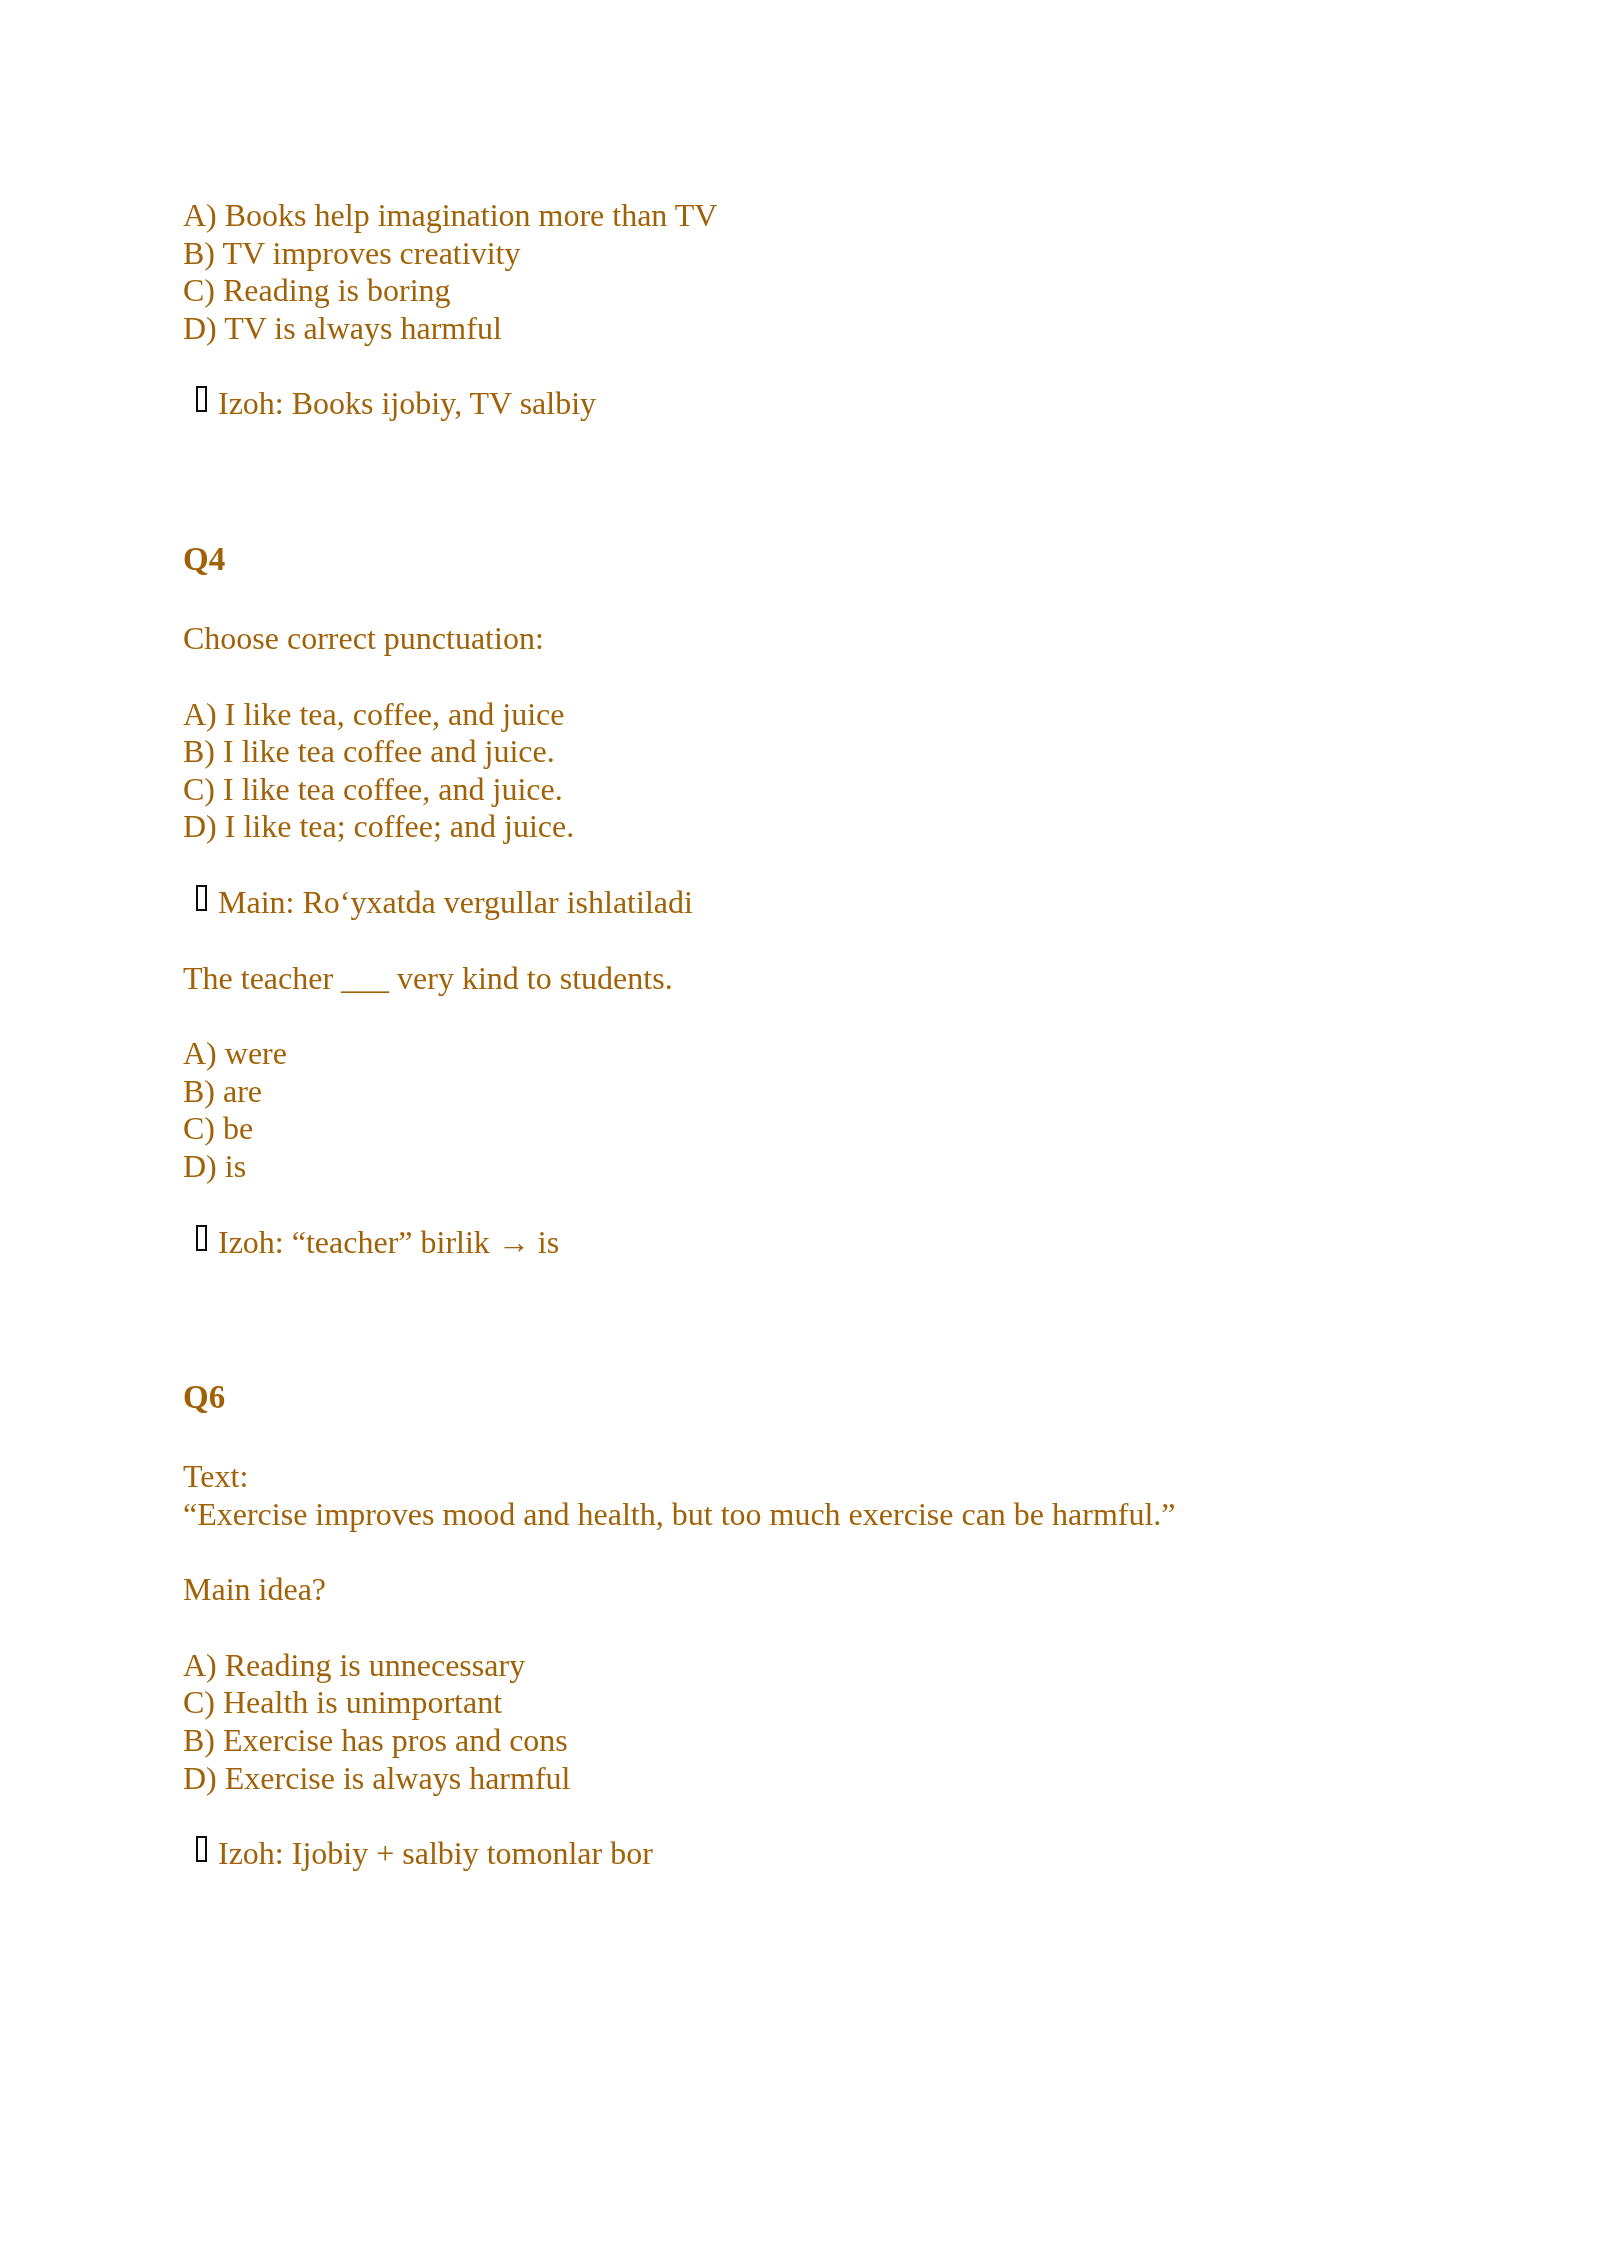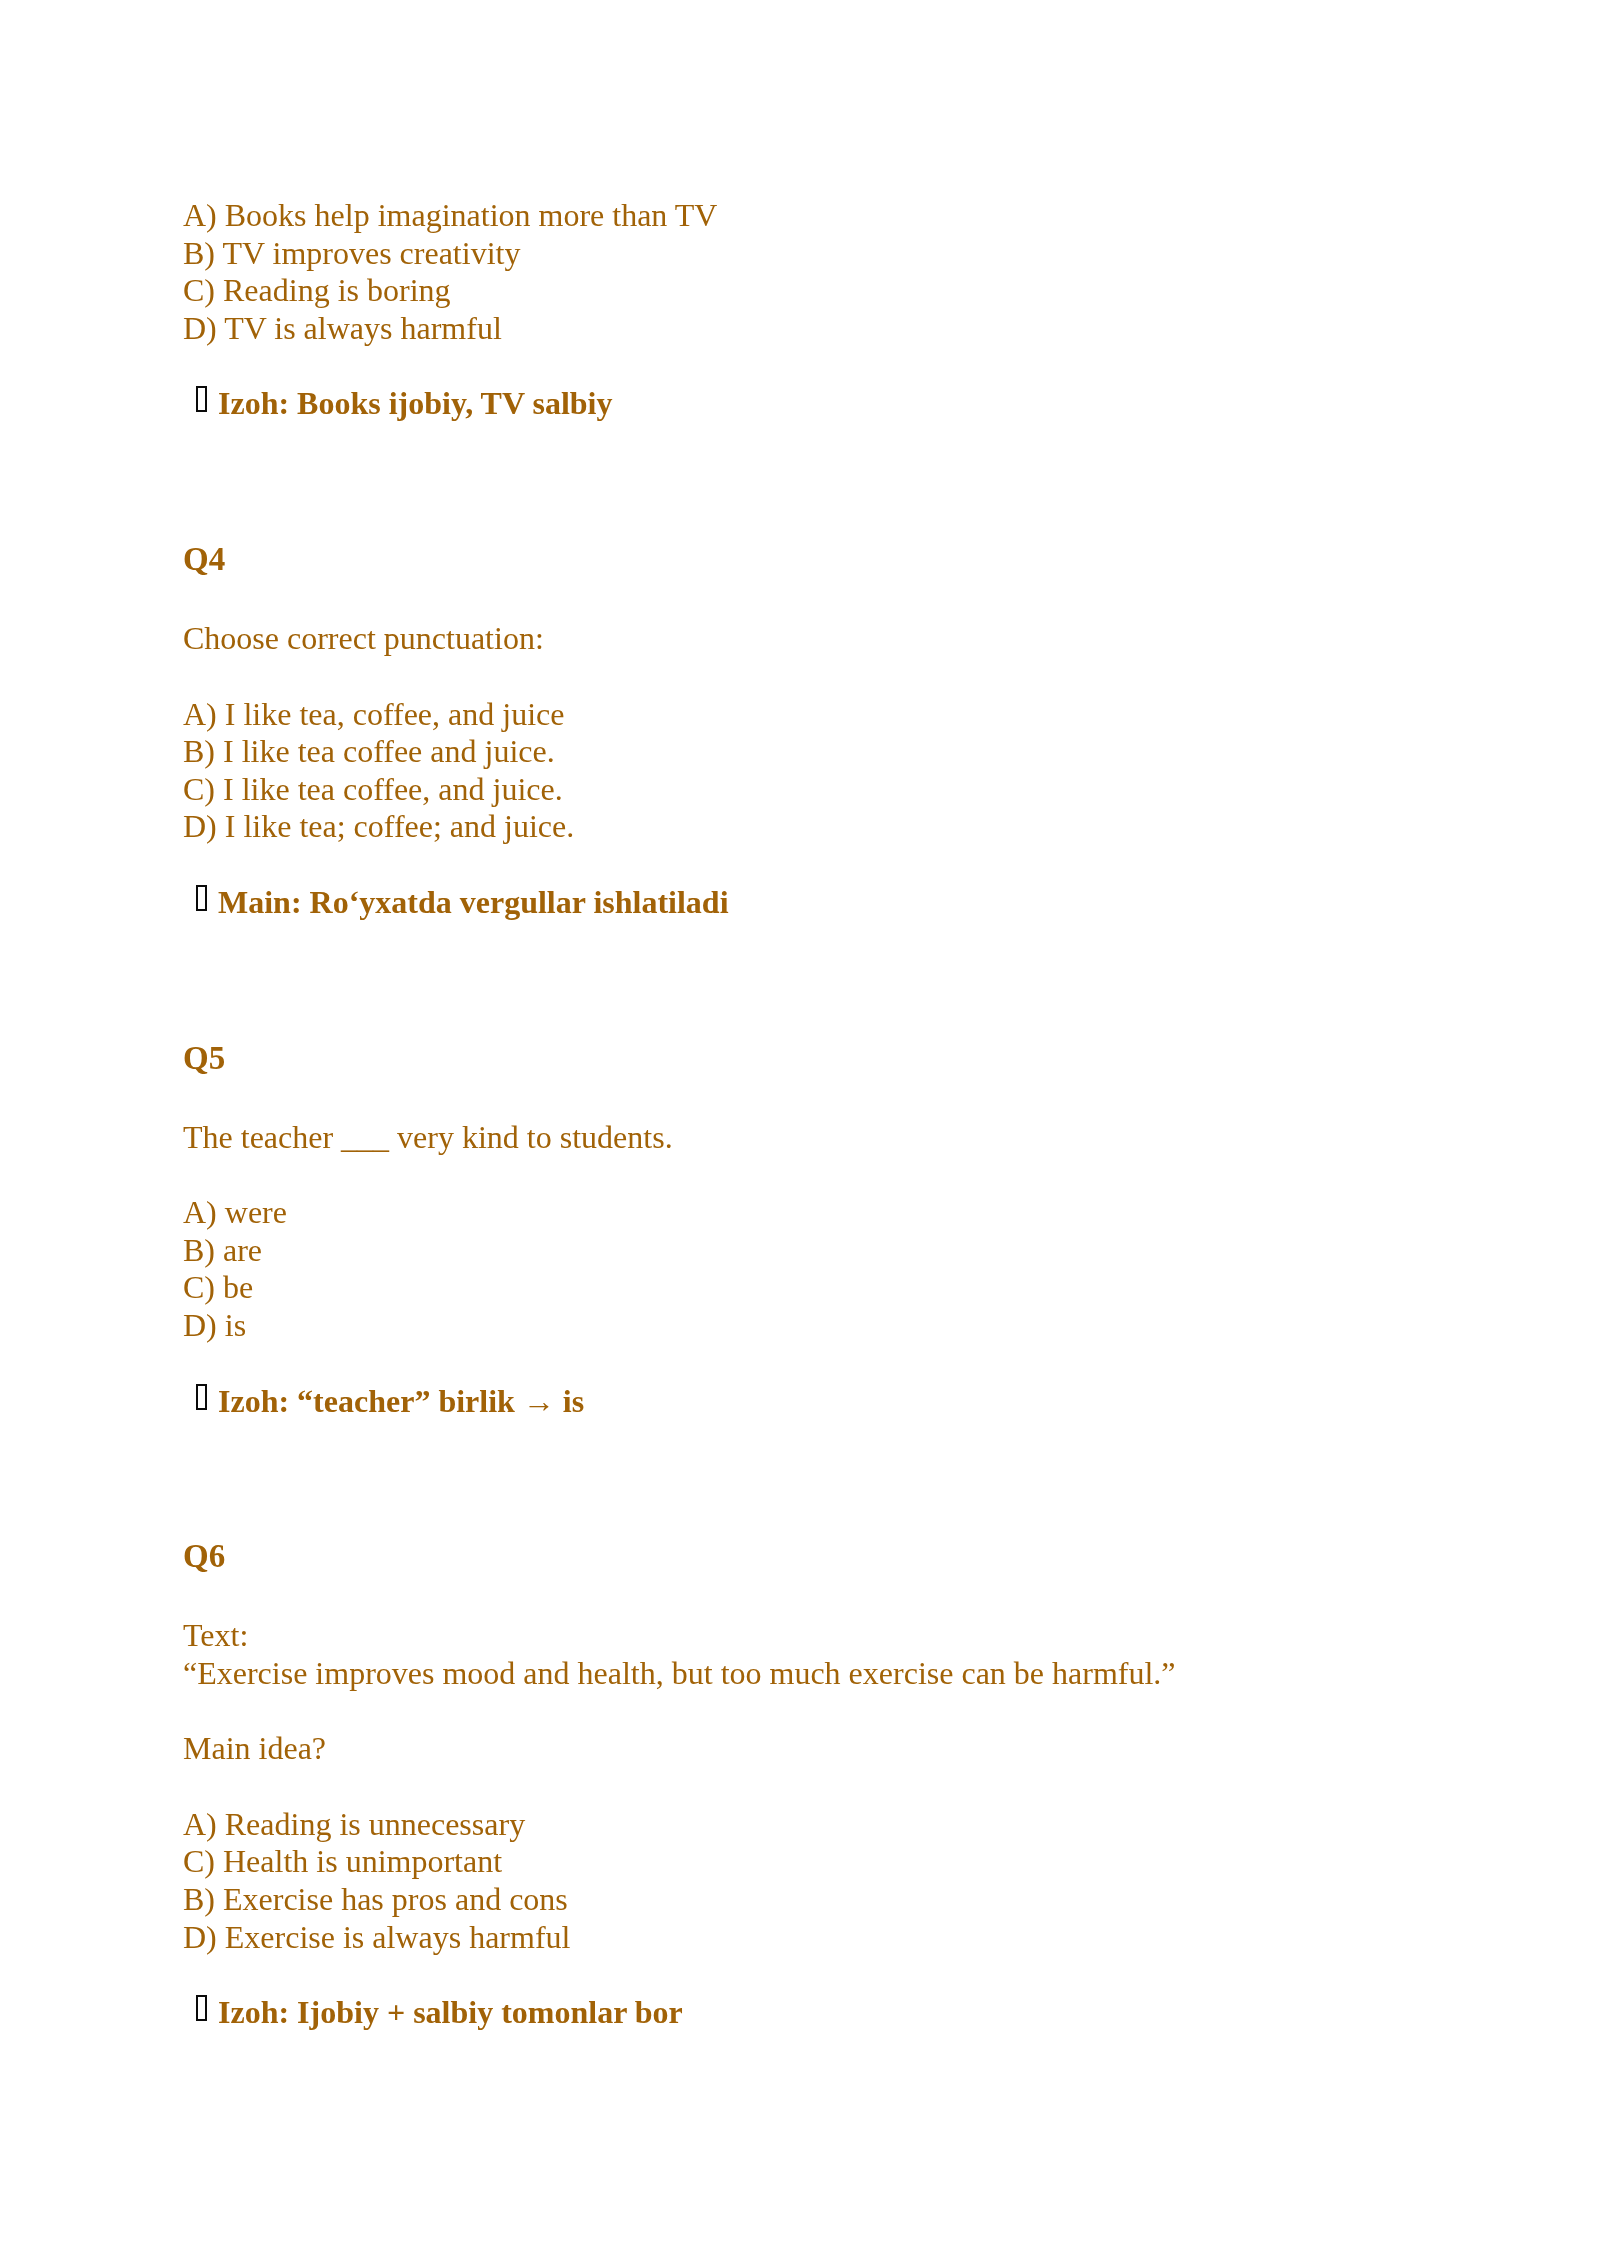--- a/index.html
+++ b/index.html
@@ -36,21 +36,20 @@
     font-size: 33px;
     line-height: 38px;
     margin: 117px 0 42px 0;
   }
   .opt-line {
     display: block;
   }
   .note {
     margin: 0 0 38px 0;
     white-space: nowrap;
-    font-weight: bold;
   }
   .tofu {
     display: inline-block;
     width: 11px;
     height: 26px;
     border: 2px solid #0a0a0a;
     box-sizing: border-box;
     margin-left: 13px;
     margin-right: 11px;
     vertical-align: 2px;
@@ -80,21 +79,20 @@
   <div class="para">
     <span class="opt-line">A) I like tea, coffee, and juice</span>
     <span class="opt-line">B) I like tea coffee and juice.</span>
     <span class="opt-line">C) I like tea coffee, and juice.</span>
     <span class="opt-line">D) I like tea; coffee; and juice.</span>
   </div>
   <div class="note">
     <span class="tofu"></span><span>Main: Roʻyxatda vergullar ishlatiladi</span>
   </div>
 
-  <div class="heading">Q5</div>
   <div class="para">The teacher ___ very kind to students.</div>
   <div class="para">
     <span class="opt-line">A) were</span>
     <span class="opt-line">B) are</span>
     <span class="opt-line">C) be</span>
     <span class="opt-line">D) is</span>
   </div>
   <div class="note">
     <span class="tofu"></span><span>Izoh: “teacher” birlik → is</span>
   </div>

